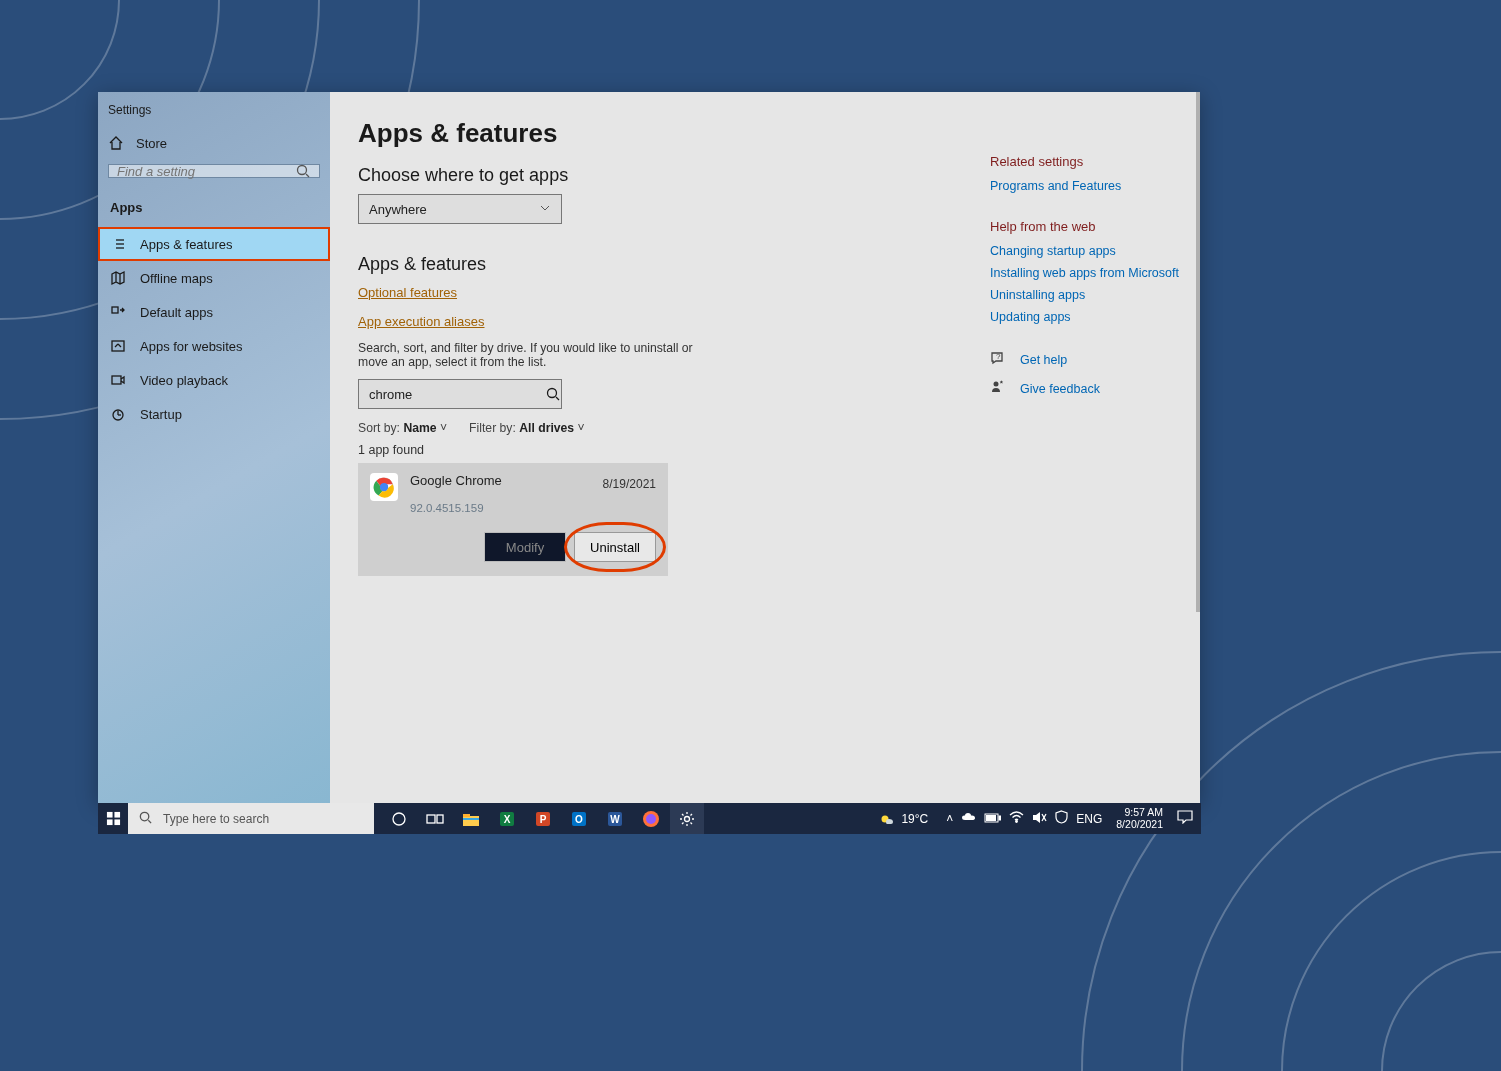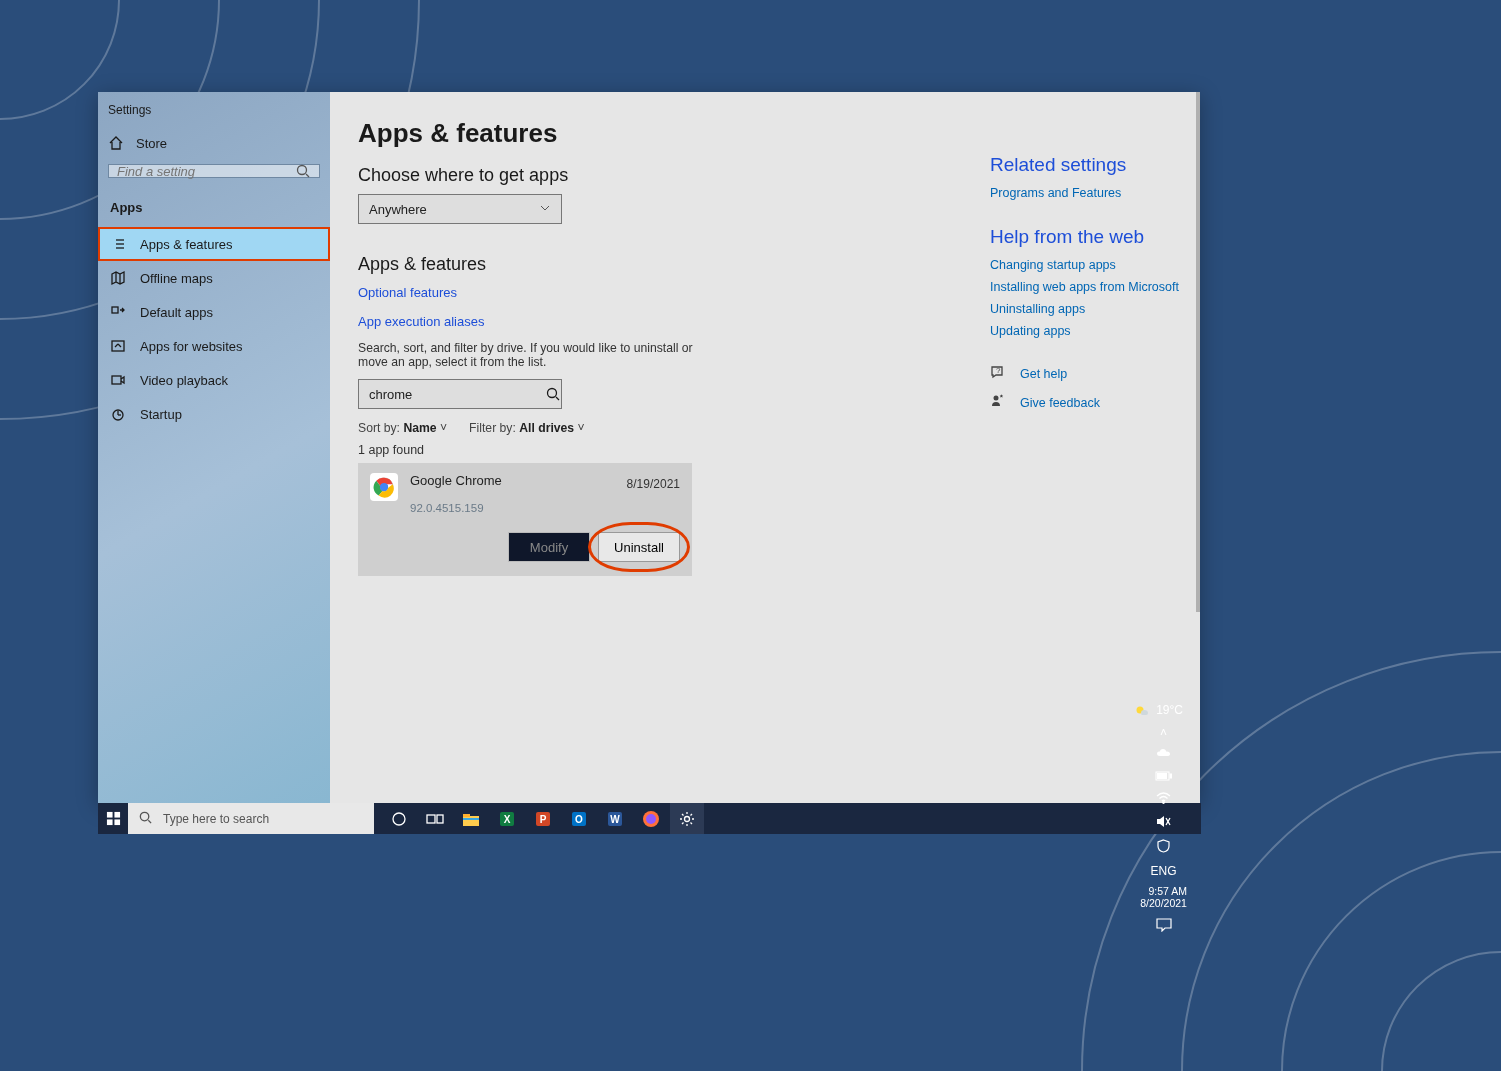--- a/index.html
+++ b/index.html
@@ -34,57 +34,57 @@
 
 .content { flex:1; background:#e6e6e6; position:relative; display:flex; }
 .scroll { position:absolute; top:0; right:0; width:4px; height:520px; background:#b0b0b0; }
 .main-col { padding:26px 28px; width:650px; }
 .right-col { padding:62px 10px 0 10px; width:210px; font-size:13px; }
 .h1 { font-size:26px; font-weight:600; color:#1a1a1a; margin-bottom:16px; }
 .h2 { font-size:18px; font-weight:400; color:#1a1a1a; margin-bottom:8px; }
 .desc { font-size:12.2px; color:#333; margin-bottom:10px; }
 .select-box { width:204px; height:30px; border:1px solid #777; background:#dedede; display:flex; align-items:center; justify-content:space-between; padding:0 10px; font-size:13px; color:#222; cursor:pointer; margin-bottom:30px; }
 .select-box .chev svg { width:12px; height:12px; stroke:#555; }
-.link { color:#1d4ed8; font-size:13px; cursor:pointer; margin-bottom:12px; display:inline-block; }
+.link { color:#a16207; font-size:13px; cursor:pointer; margin-bottom:12px; display:inline-block;text-decoration:underline; }
 .small-desc { font-size:12.2px; color:#333; max-width:340px; margin-bottom:10px; }
 .app-search { width:204px; height:30px; border:1px solid #777; background:#dedede; display:flex; align-items:center; padding:0 10px; margin-bottom:12px; }
 .app-search input { flex:1; border:none; outline:none; background:transparent; font-size:13px; color:#222; }
 .sort-row { font-size:12.2px; color:#444; display:flex; gap:22px; margin-bottom:8px; }
 .sort-row b { font-weight:600; color:#222; }
 .found { font-size:12.5px; color:#333; margin-bottom:6px; }
-.app-card { width:334px; background:#cfcfcf; padding:10px 12px 14px 12px; }
+.app-card { width:310px; background:#cfcfcf; padding:10px 12px 14px 12px; }
 .app-top { display:flex; gap:12px; }
 .app-icon { width:28px; height:28px; border-radius:4px; background:#fff; display:flex; align-items:center; justify-content:center; }
 .app-icon svg { width:22px; height:22px; }
 .app-info { flex:1; }
 .app-name { font-size:13px; color:#222; }
 .app-ver { font-size:11.5px; color:#6a7a88; margin-top:14px; }
 .app-date { font-size:12px; color:#333; text-align:right; margin-top:4px; }
 .btn-row { display:flex; gap:8px; justify-content:flex-end; margin-top:18px; }
 .btn { width:82px; height:30px; font-size:13px; border:1px solid #999; background:#d7d7d7; cursor:pointer; }
 .btn.disabled { color:#888; background:#0f172a; border-color:#bbb; }
 .btn.uninstall { background:#e8e8e8; position:relative; }
 .highlight-ring { position:absolute; top:-10px; left:-10px; right:-10px; bottom:-10px; border:3px solid #e03c00; border-radius:50%/60%; pointer-events:none; }
-.right-h { font-size:19px; color:#1d4ed8; margin-bottom:10px; }
+.right-h { font-size:13px; color:#7f1d1d; margin-bottom:10px; }
 .right-link { color:#0066b4; font-size:12.5px; cursor:pointer; display:block; margin-bottom:8px; }
 .right-sec { margin-bottom:26px; }
 .right-row { display:flex; align-items:center; gap:14px; margin-bottom:10px; }
 .right-row .ic { width:16px; color:#444; }
 .winctl { position:absolute; top:5px; right:6px; display:flex; gap:4px; }
 .winctl div { width:34px; height:24px; display:flex; align-items:center; justify-content:center; cursor:pointer; }
 .winctl svg { width:11px; height:11px; stroke:#333; fill:none; stroke-width:1.2; }
 
 .taskbar { position:absolute; top:803px; left:98px; width:1103px; height:31px; background:#1a2740; display:flex; align-items:center; color:#fff; font-size:12px; }
 .tb-start { width:30px; height:31px; display:flex; align-items:center; justify-content:center; cursor:pointer; }
 .tb-start svg { width:15px; height:15px; fill:#fff; }
 .tb-search { flex:0 0 246px; height:31px; background:#e8e8e8; display:flex; align-items:center; gap:10px; padding:0 10px; color:#555; cursor:text; }
 .tb-center { flex:1; display:flex; align-items:center; justify-content:flex-start; gap:2px; padding-left:8px;}
 .tb-ic { width:34px; height:31px; display:flex; align-items:center; justify-content:center; cursor:pointer; }
 .tb-ic.active { background:#2c3a55; }
-.tb-tray { display:flex; align-items:center; gap:8px; padding:0 8px;flex-direction:column; }
+.tb-tray { display:flex; align-items:center; gap:8px; padding:0 8px; }
 .tb-time { line-height:1.1; font-size:10.5px; text-align:right; padding:0 6px; }
 .weather { display:flex; align-items:center; gap:6px; margin-right:10px; }
 </style>
 </head>
 <body>
 
 <div class="ring rtl1"></div>
 <div class="ring rtl2"></div>
 <div class="ring rtl3"></div>
 <div class="ring rtl4"></div>

